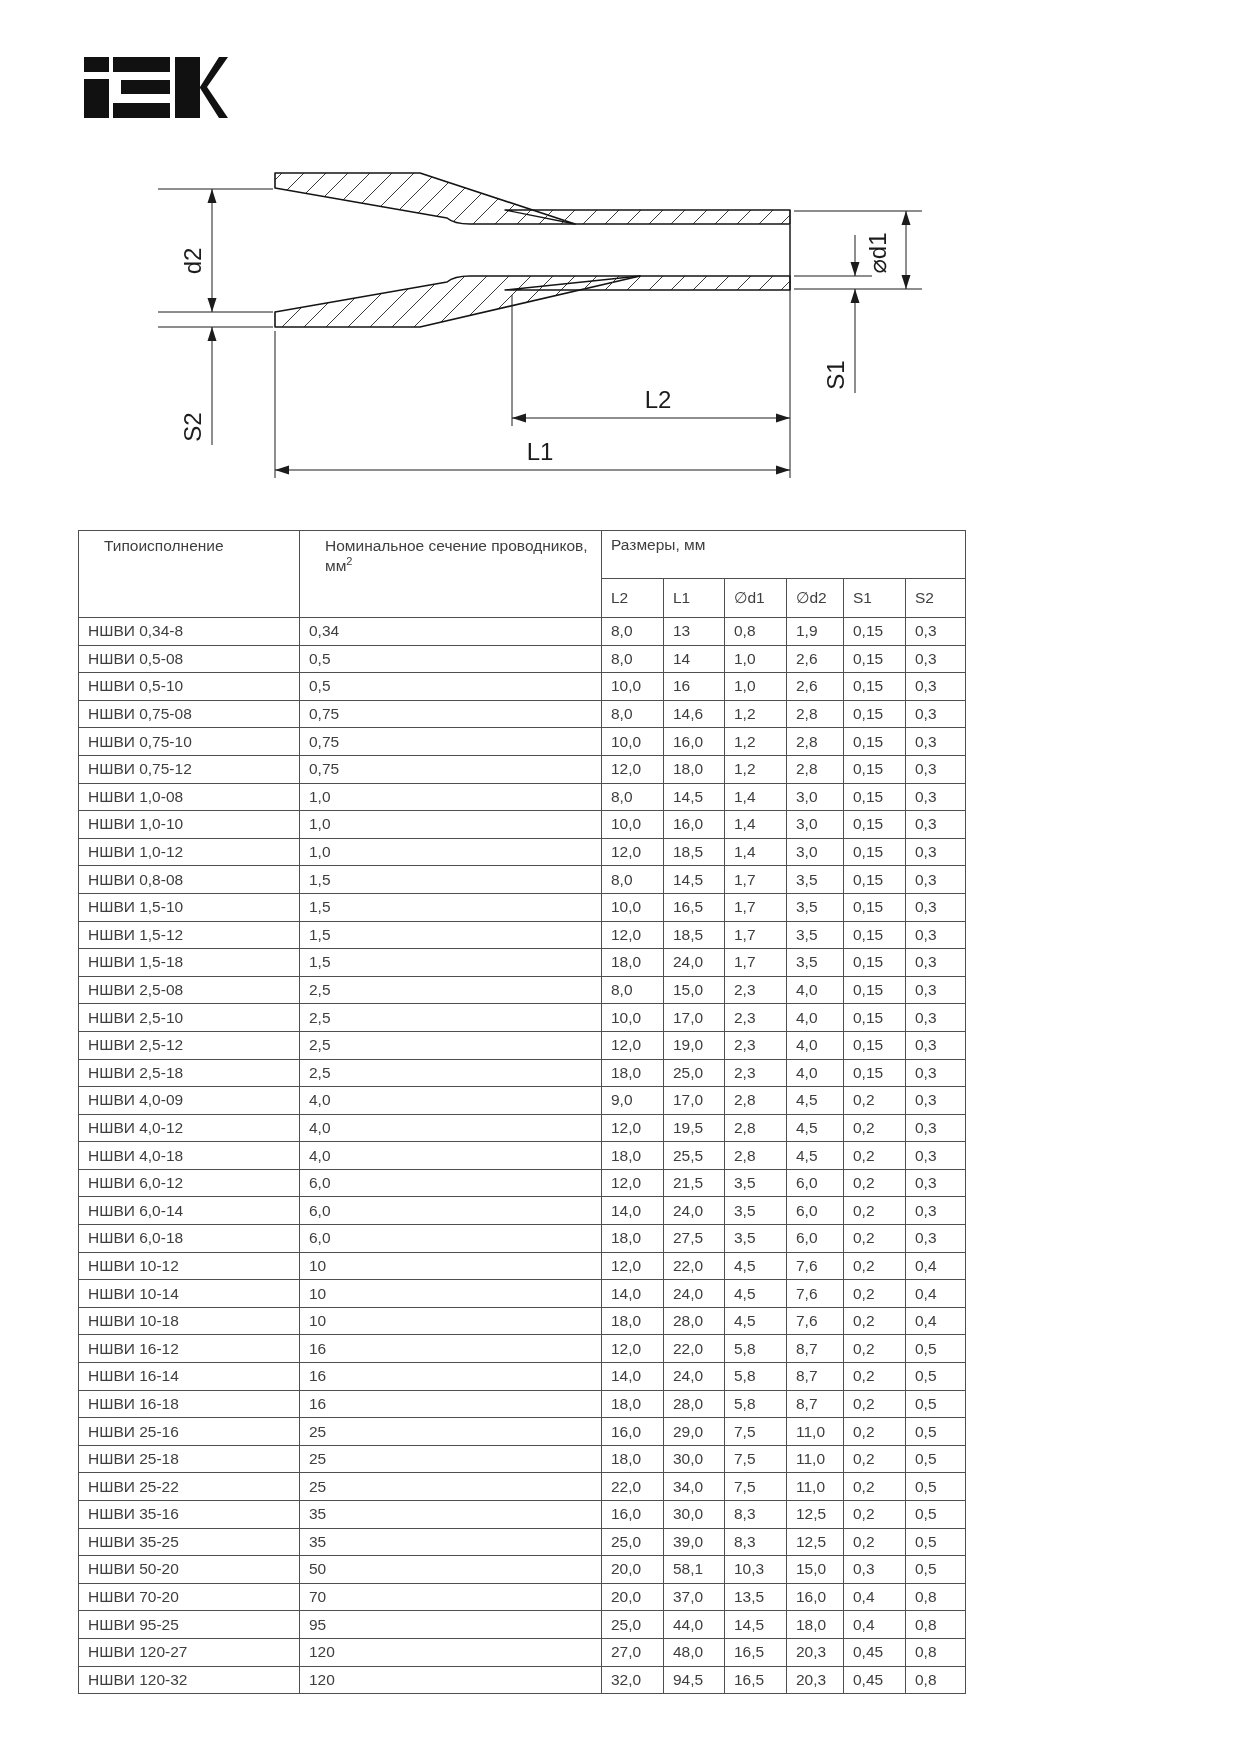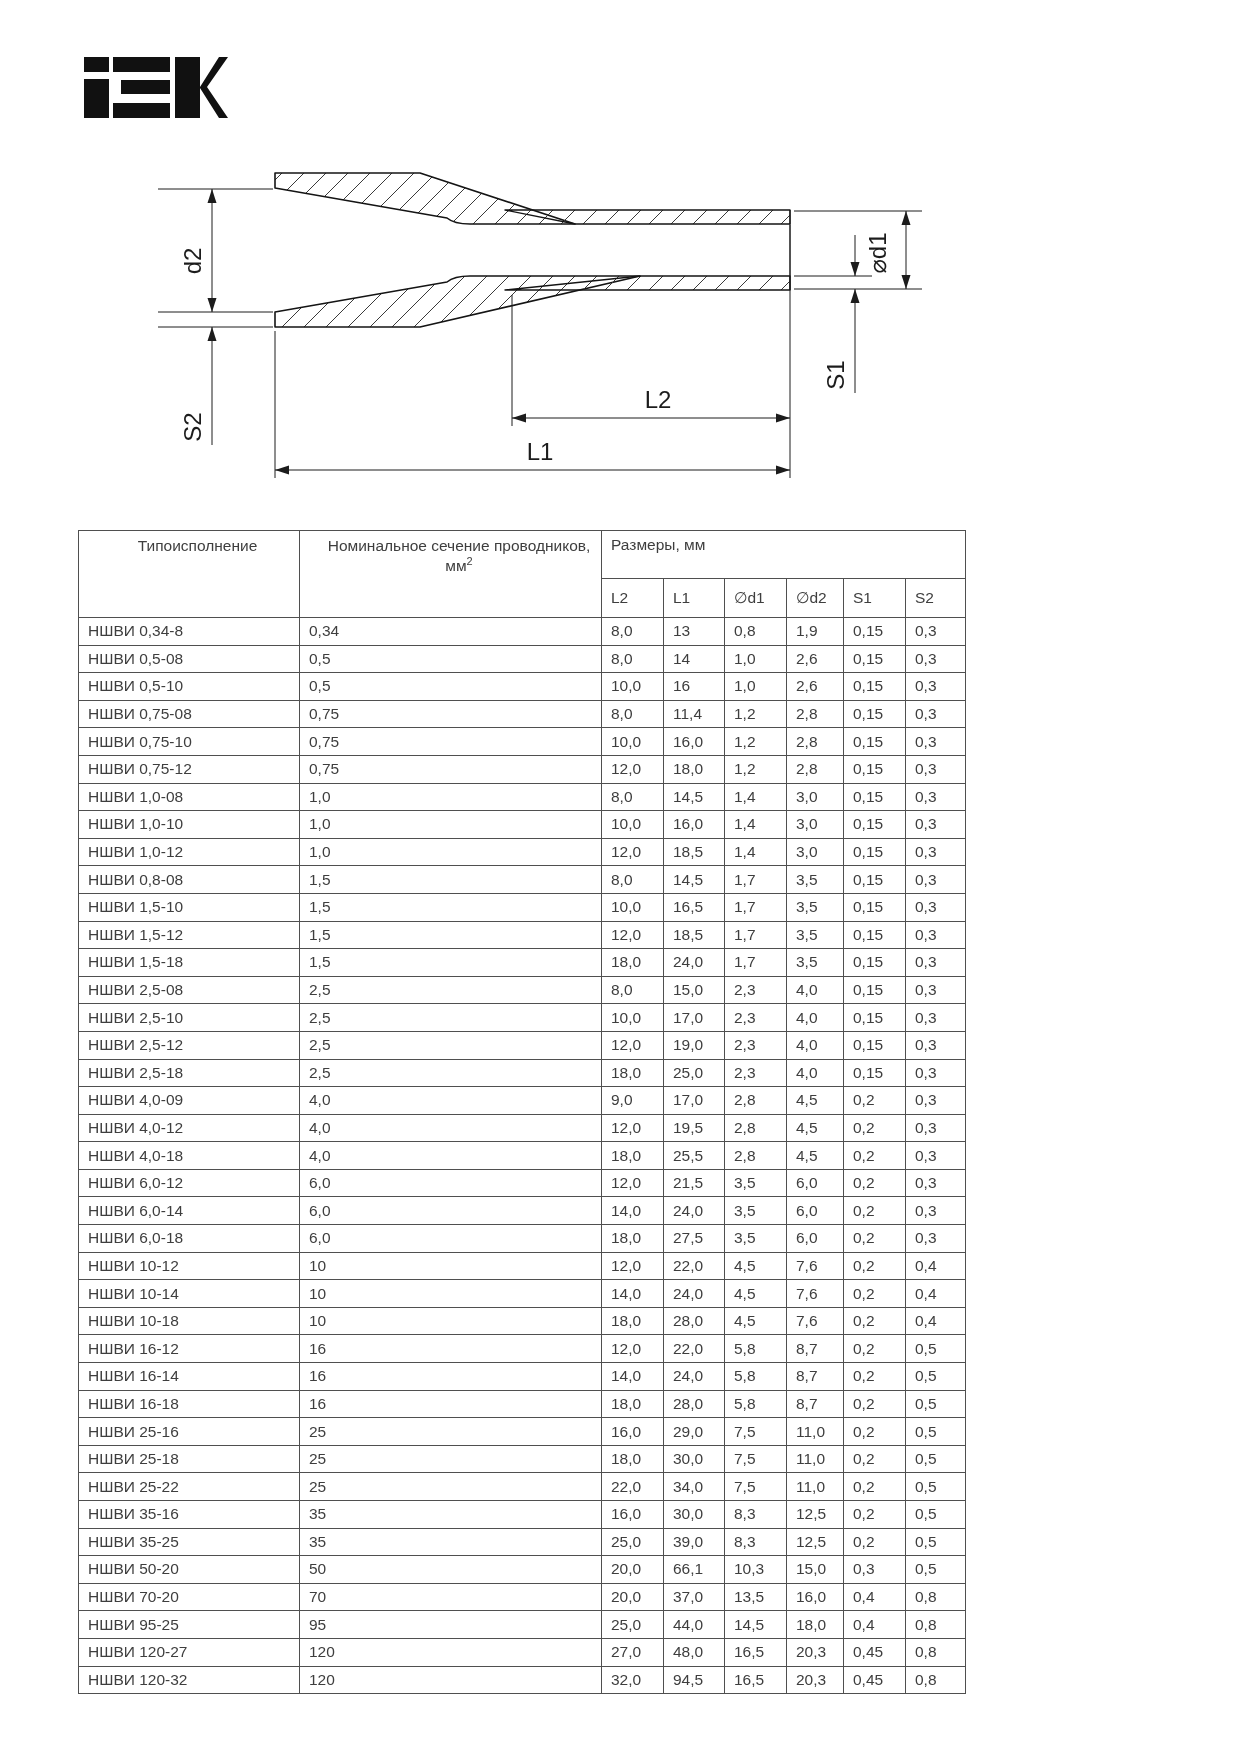--- a/index.html
+++ b/index.html
@@ -15,21 +15,21 @@
   
   table.dim {
     position:absolute; left:78px; top:530px;
     border-collapse:collapse; table-layout:fixed;
     color:#3e3e3e; font-size:15.5px;
   }
   table.dim th, table.dim td {
     border:1px solid #4f4f4f; font-weight:normal; text-align:left;
     overflow:hidden; white-space:normal;
   }
-  table.dim th.h-top { vertical-align:top; padding:5px 8px 2px 25px; line-height:1.25;text-align:center; }
+  table.dim th.h-top { vertical-align:top; padding:5px 8px 2px 25px; line-height:1.25; }
   table.dim th.h-sub { height:34px; padding:2px 6px 2px 9px; vertical-align:middle; }
   table.dim th.h-span { height:40px; vertical-align:top; padding:5px 8px 2px 9px; }
   table.dim td { height:26.6px; padding:0 5px 0 9px; vertical-align:middle; }
   sup { font-size:11px; }
   
   .caption {
     position:absolute; left:78px; top:1645px; width:1000px;
     font-size:27px; color:#2d2d2d; letter-spacing:0.2px;
   }
 </style>
@@ -170,21 +170,21 @@
           <td>16</td>
           <td>1,0</td>
           <td>2,6</td>
           <td>0,15</td>
           <td>0,3</td>
         </tr>
         <tr>
           <td>НШВИ 0,75-08</td>
           <td>0,75</td>
           <td>8,0</td>
-          <td>11,4</td>
+          <td>14,6</td>
           <td>1,2</td>
           <td>2,8</td>
           <td>0,15</td>
           <td>0,3</td>
         </tr>
         <tr>
           <td>НШВИ 0,75-10</td>
           <td>0,75</td>
           <td>10,0</td>
           <td>16,0</td>
@@ -480,21 +480,21 @@
           <td>39,0</td>
           <td>8,3</td>
           <td>12,5</td>
           <td>0,2</td>
           <td>0,5</td>
         </tr>
         <tr>
           <td>НШВИ 50-20</td>
           <td>50</td>
           <td>20,0</td>
-          <td>66,1</td>
+          <td>58,1</td>
           <td>10,3</td>
           <td>15,0</td>
           <td>0,3</td>
           <td>0,5</td>
         </tr>
         <tr>
           <td>НШВИ 70-20</td>
           <td>70</td>
           <td>20,0</td>
           <td>37,0</td>

